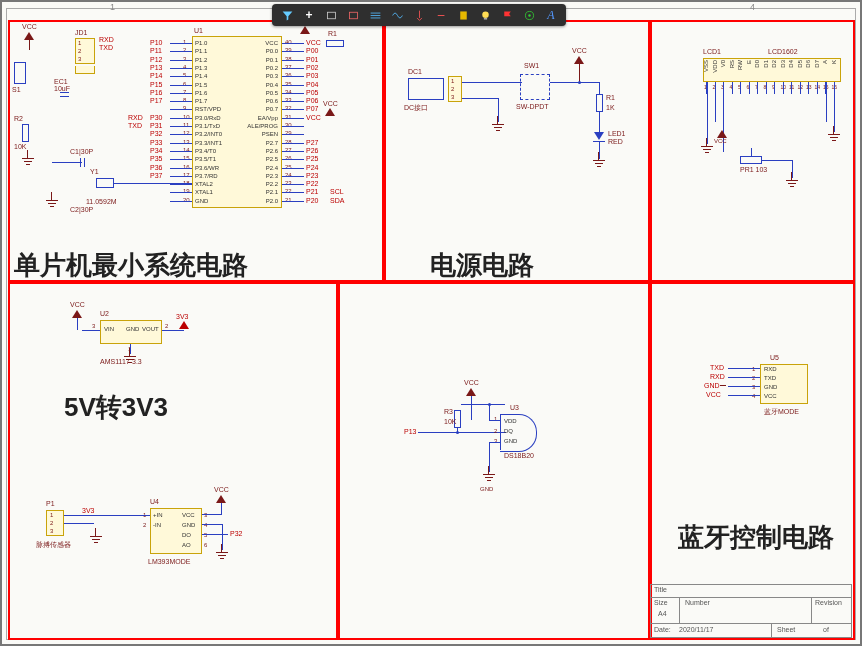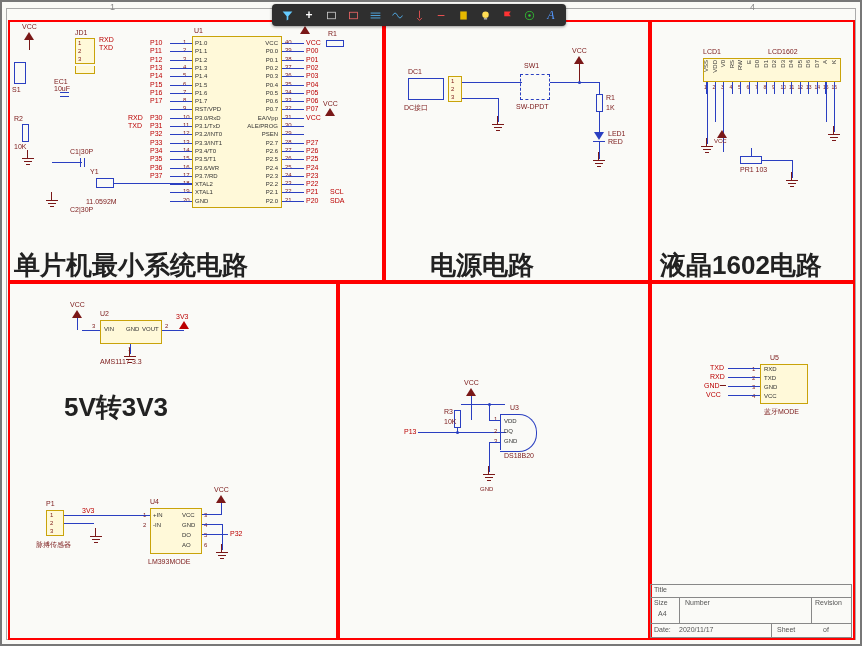--- a/index.html
+++ b/index.html
@@ -51,22 +51,22 @@
 
   <div class="redbox" style="left:8px;top:20px;width:376px;height:262px"></div>
   <div class="redbox" style="left:384px;top:20px;width:266px;height:262px"></div>
   <div class="redbox" style="left:650px;top:20px;width:205px;height:262px"></div>
   <div class="redbox" style="left:8px;top:282px;width:330px;height:358px"></div>
   <div class="redbox" style="left:338px;top:282px;width:312px;height:358px"></div>
   <div class="redbox" style="left:650px;top:282px;width:205px;height:358px"></div>
 
   <span class="title" style="left:14px;top:248px">单片机最小系统电路</span>
   <span class="title" style="left:430px;top:248px">电源电路</span>
-  <span class="title" style="left:660px;top:248px">液晶1602电路</span>
   <span class="title" style="left:64px;top:390px">5V转3V3</span>
+  <span class="title" style="left:678px;top:520px">蓝牙控制电路</span>
 
   <div class="gold" style="left:192px;top:36px;width:90px;height:172px"></div>
   <span class="maroon" style="left:194px;top:27px">U1</span>
 
   <div id="mcu-left">
       <span class="pintxt" style="left:195px;top:40px">P1.0</span>
       <span class="pinnum" style="left:183px;top:39px">1</span>
       <div class="wire wh" style="left:170px;top:43px;width:22px"></div>
       <span class="netlbl" style="left:150px;top:39px">P10</span>
       <span class="pintxt" style="left:195px;top:48.3px">P1.1</span>

